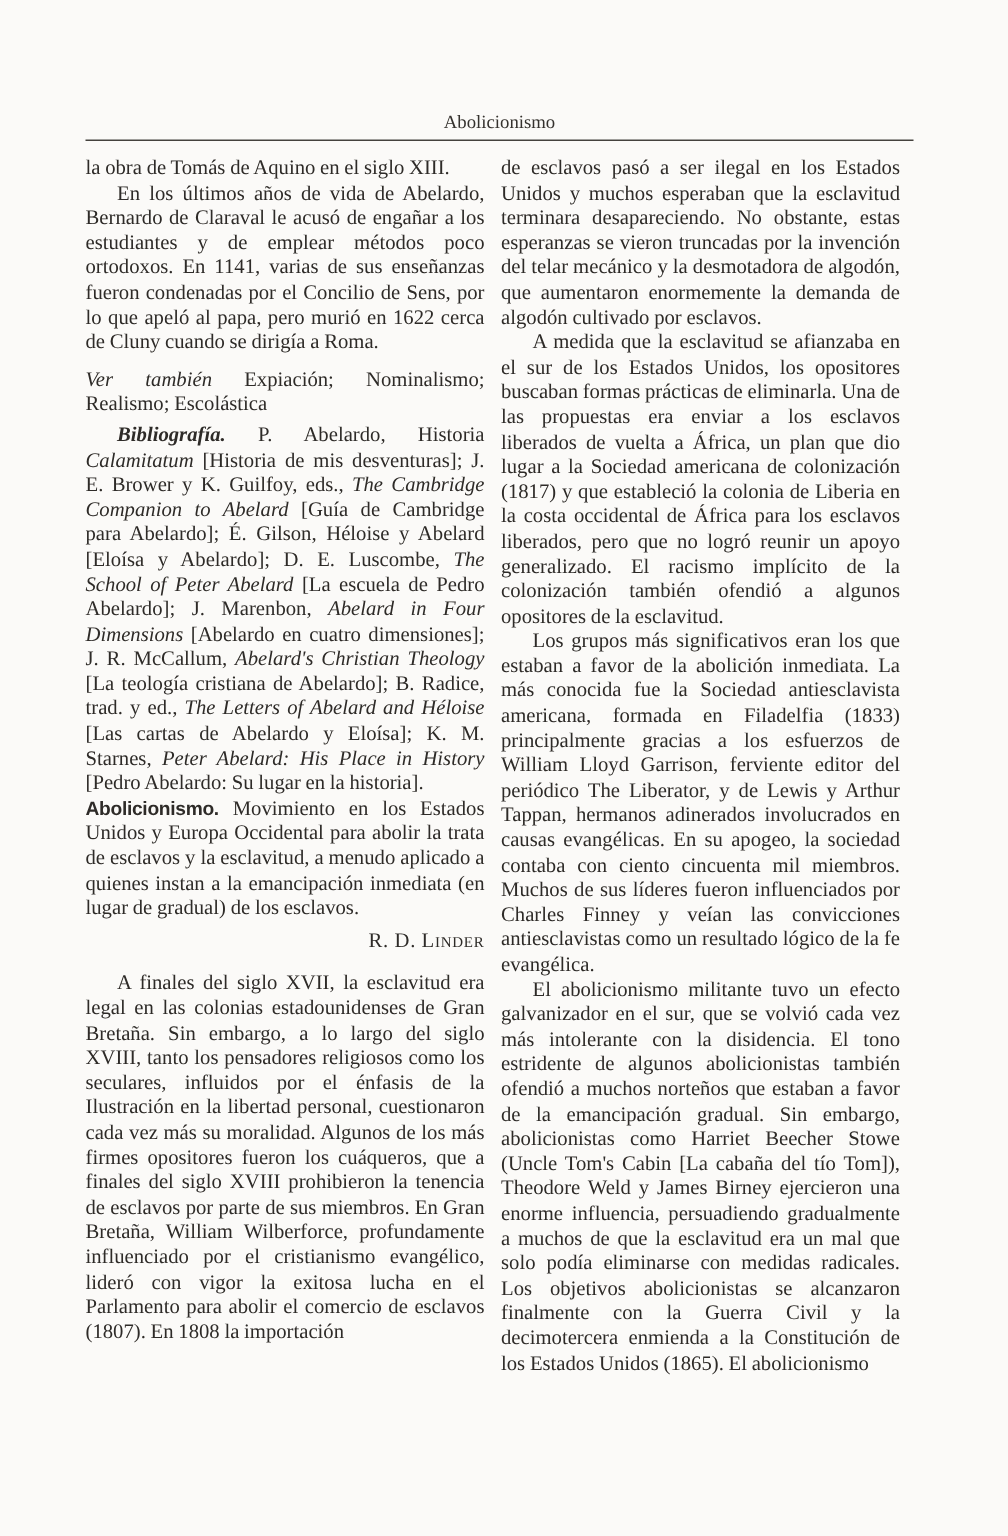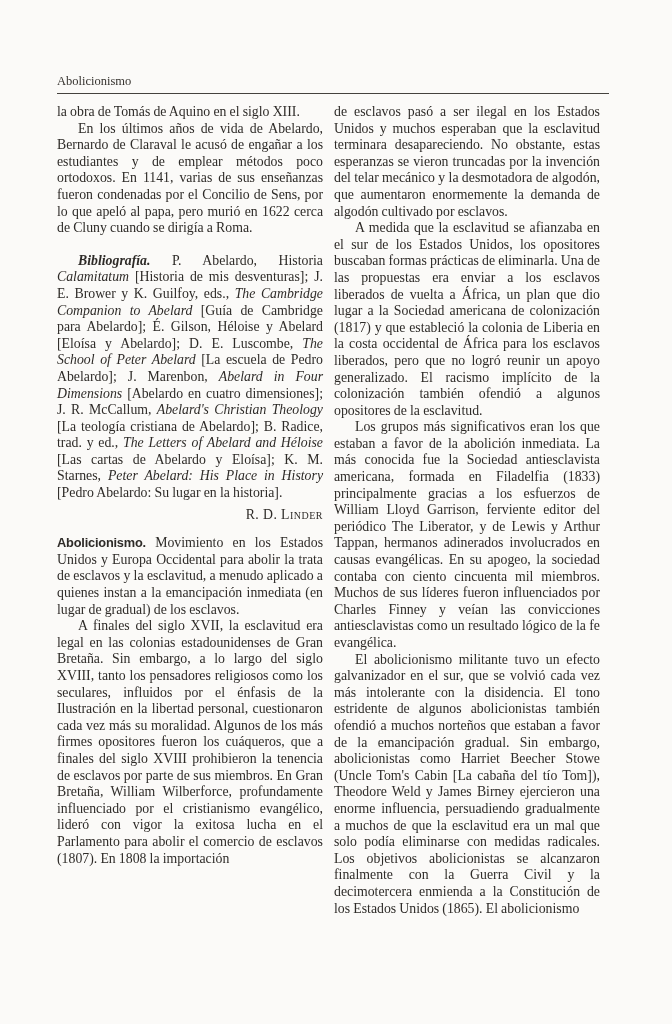--- a/index.html
+++ b/index.html
@@ -7,21 +7,21 @@
     width: 672px; height: 1024px;
     background: #fbfaf8;
     font-family: "Liberation Serif", serif;
     color: #2e2b28;
     overflow: hidden;
   }
   .page { position: relative; width: 672px; height: 1024px; }
 
   .running-head {
     position: absolute; top: 74px; left: 57px; right: 63px;
-    text-align: left; font-size: 12.5px; line-height: 14px;
+    text-align: center; font-size: 12.5px; line-height: 14px;
     color: #35322e;
   }
   .rule {
     position: absolute; top: 93px; left: 57px; right: 63px;
     height: 0; border-top: 1.5px solid #45423e;
   }
 
   .columns {
     position: absolute; top: 104px; left: 57px; right: 63px;
     display: flex; gap: 11px;
@@ -30,21 +30,21 @@
 
   p.para {
     margin: 0;
     font-size: 13.8px; line-height: 16.6px;
     text-align: justify;
     hyphens: auto; -webkit-hyphens: auto;
     word-spacing: -0.3px;
   }
   p.indent { text-indent: 21px; }
   p.see_also { margin-top: 8px; }
-  p.bibliography { margin-top: 16px; text-indent: 21px; }
+  p.bibliography { margin-top: 4px; text-indent: 21px; }
   p.attribution { margin: 5px 0 12px; text-align: right; }
 
   .i  { font-style: italic; }
   .bi { font-style: italic; font-weight: bold; }
   .sc { font-variant: small-caps; letter-spacing: 0.5px; }
   .term {
     font-family: "Liberation Sans", sans-serif;
     font-weight: 700; font-size: 12.8px; letter-spacing: -0.2px;
   }
 
@@ -57,23 +57,24 @@
 <body>
 
 <div class="page">
   <div class="running-head">Abolicionismo</div>
   <div class="rule"></div>
 
   <div class="columns">
     <div class="column">
         <p class="para body"><span>la obra de Tomás de Aquino en el siglo XIII.</span></p>
         <p class="para body indent"><span>En los últimos años de vida de Abelardo, Bernardo de Claraval le acusó de engañar a los estudiantes y de emplear métodos poco ortodoxos. En 1141, varias de sus enseñanzas fueron condenadas por el Concilio de Sens, por lo que apeló al papa, pero murió en 1622 cerca de Cluny cuando se dirigía a Roma.</span></p>
+        <p class="para see_also"><span class="i">Ver también</span><span> Expiación; Nominalismo; Realismo; Escolástica</span></p>
         <p class="para bibliography"><span class="bi">Bibliografía.</span><span> P. Abelardo, Historia </span><span class="i">Calamitatum</span><span> [Historia de mis desventuras]; J. E. Brower y K. Guilfoy, eds., </span><span class="i">The Cambridge Companion to Abelard</span><span> [Guía de Cambridge para Abelardo]; É. Gilson, Héloise y Abelard [Eloísa y Abelardo]; D. E. Luscombe, </span><span class="i">The School of Peter Abelard</span><span> [La escuela de Pedro Abelardo]; J. Marenbon, </span><span class="i">Abelard in Four Dimensions</span><span> [Abelardo en cuatro dimensiones]; J. R. McCallum, </span><span class="i">Abelard's Christian Theology</span><span> [La teología cristiana de Abelardo]; B. Radice, trad. y ed., </span><span class="i">The Letters of Abelard and Héloise</span><span> [Las cartas de Abelardo y Eloísa]; K. M. Starnes, </span><span class="i">Peter Abelard: His Place in History</span><span> [Pedro Abelardo: Su lugar en la historia].</span></p>
+        <p class="para entry"><span class="term">Abolicionismo.</span><span> Movimiento en los Estados Unidos y Europa Occidental para abolir la trata de esclavos y la esclavitud, a menudo aplicado a quienes instan a la emancipación inmediata (en lugar de gradual) de los esclavos.</span></p>
         <p class="para attribution"><span class="sc">R. D. Linder</span></p>
-        <p class="para entry"><span class="term">Abolicionismo.</span><span> Movimiento en los Estados Unidos y Europa Occidental para abolir la trata de esclavos y la esclavitud, a menudo aplicado a quienes instan a la emancipación inmediata (en lugar de gradual) de los esclavos.</span></p>
         <p class="para body indent"><span>A finales del siglo XVII, la esclavitud era legal en las colonias estadounidenses de Gran Bretaña. Sin embargo, a lo largo del siglo XVIII, tanto los pensadores religiosos como los seculares, influidos por el énfasis de la Ilustración en la libertad personal, cuestionaron cada vez más su moralidad. Algunos de los más firmes opositores fueron los cuáqueros, que a finales del siglo XVIII prohibieron la tenencia de esclavos por parte de sus miembros. En Gran Bretaña, William Wilberforce, profundamente influenciado por el cristianismo evangélico, lideró con vigor la exitosa lucha en el Parlamento para abolir el comercio de esclavos (1807). En 1808 la importación</span></p>
       </div>
     <div class="column">
         <p class="para body"><span>de esclavos pasó a ser ilegal en los Estados Unidos y muchos esperaban que la esclavitud terminara desapareciendo. No obstante, estas esperanzas se vieron truncadas por la invención del telar mecánico y la desmotadora de algodón, que aumentaron enormemente la demanda de algodón cultivado por esclavos.</span></p>
         <p class="para body indent"><span>A medida que la esclavitud se afianzaba en el sur de los Estados Unidos, los opositores buscaban formas prácticas de eliminarla. Una de las propuestas era enviar a los esclavos liberados de vuelta a África, un plan que dio lugar a la Sociedad americana de colonización (1817) y que estableció la colonia de Liberia en la costa occidental de África para los esclavos liberados, pero que no logró reunir un apoyo generalizado. El racismo implícito de la colonización también ofendió a algunos opositores de la esclavitud.</span></p>
         <p class="para body indent"><span>Los grupos más significativos eran los que estaban a favor de la abolición inmediata. La más conocida fue la Sociedad antiesclavista americana, formada en Filadelfia (1833) principalmente gracias a los esfuerzos de William Lloyd Garrison, ferviente editor del periódico The Liberator, y de Lewis y Arthur Tappan, hermanos adinerados involucrados en causas evangélicas. En su apogeo, la sociedad contaba con ciento cincuenta mil miembros. Muchos de sus líderes fueron influenciados por Charles Finney y veían las convicciones antiesclavistas como un resultado lógico de la fe evangélica.</span></p>
         <p class="para body indent"><span>El abolicionismo militante tuvo un efecto galvanizador en el sur, que se volvió cada vez más intolerante con la disidencia. El tono estridente de algunos abolicionistas también ofendió a muchos norteños que estaban a favor de la emancipación gradual. Sin embargo, abolicionistas como Harriet Beecher Stowe (Uncle Tom's Cabin [La cabaña del tío Tom]), Theodore Weld y James Birney ejercieron una enorme influencia, persuadiendo gradualmente a muchos de que la esclavitud era un mal que solo podía eliminarse con medidas radicales. Los objetivos abolicionistas se alcanzaron finalmente con la Guerra Civil y la decimotercera enmienda a la Constitución de los Estados Unidos (1865). El abolicionismo</span></p>
       </div>
   </div>
 

